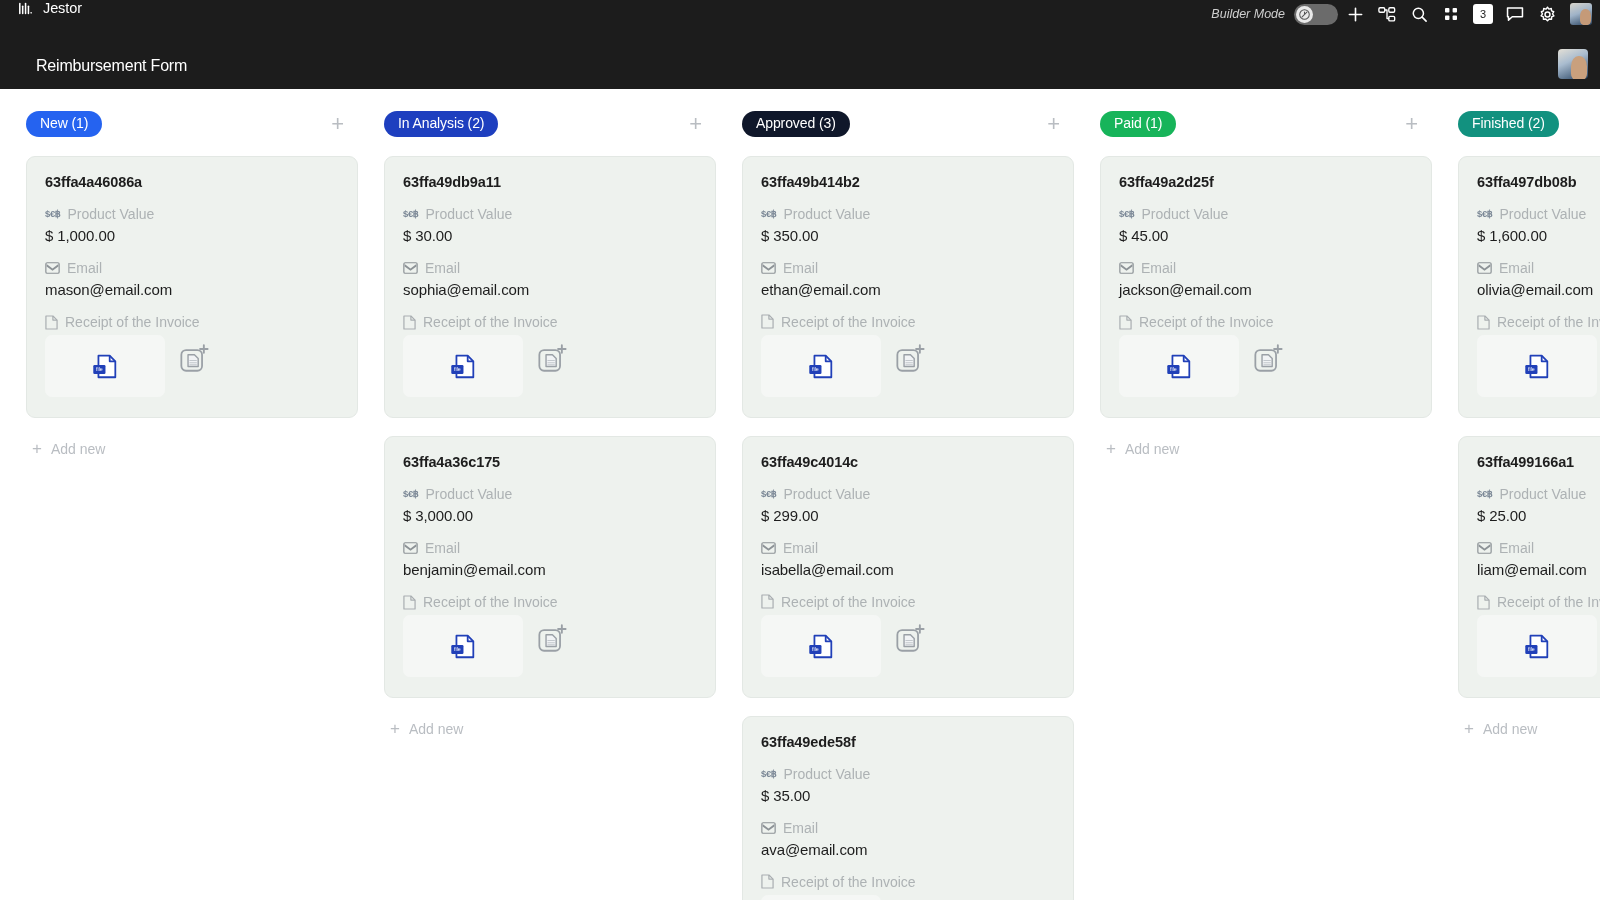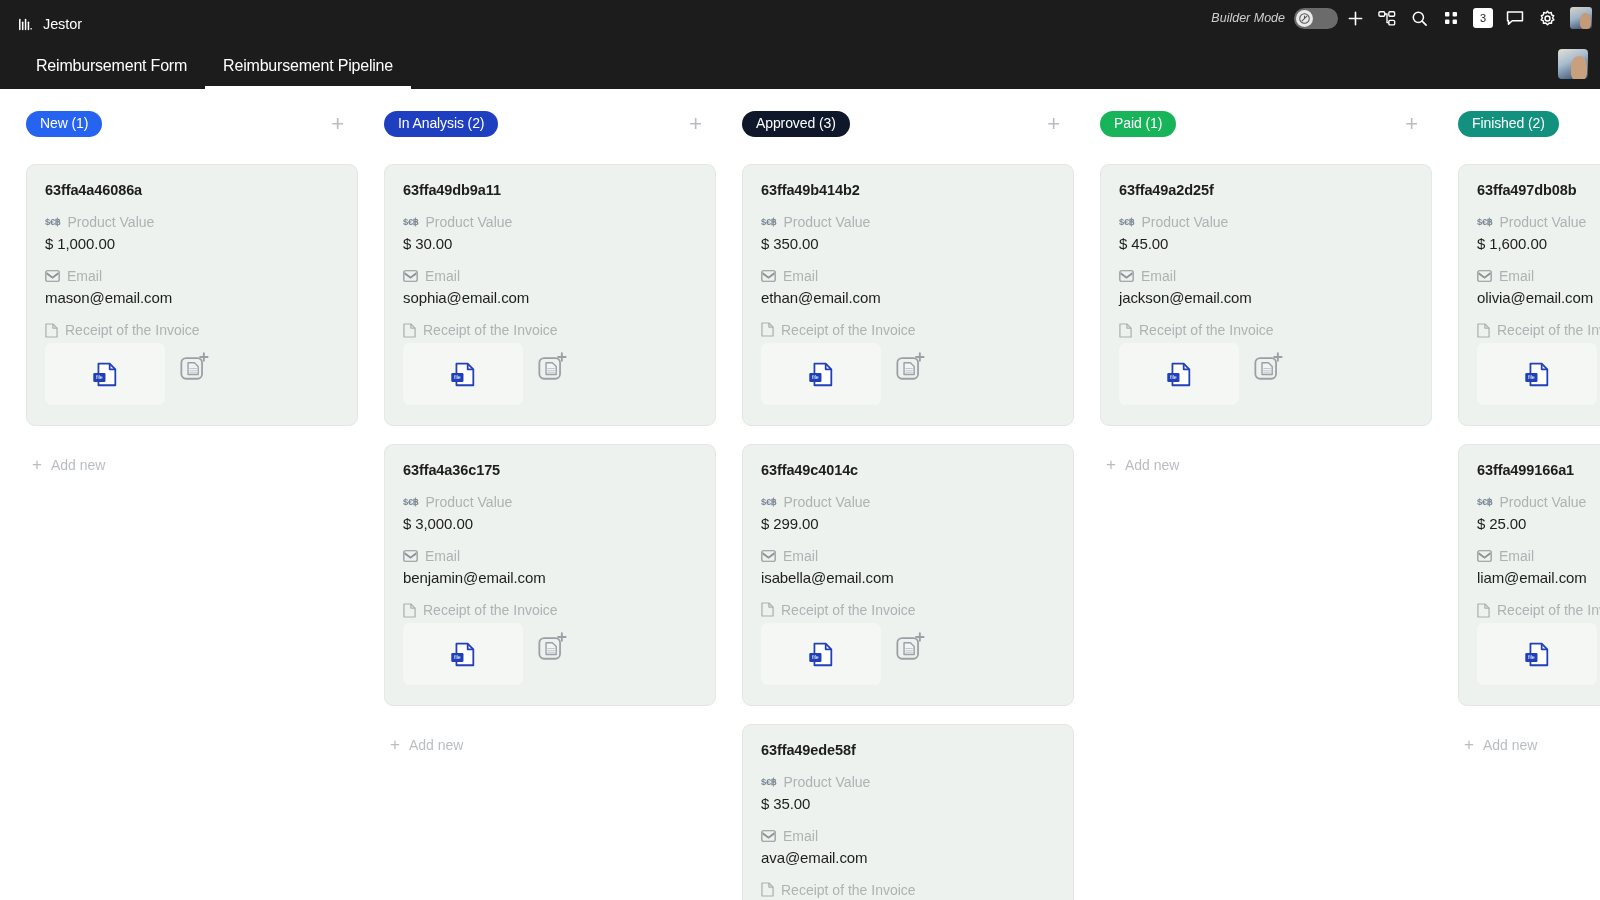--- a/index.html
+++ b/index.html
@@ -8,21 +8,21 @@
     overflow: hidden;
     font-family: "Liberation Sans", sans-serif;
     background: #ffffff;
   }
 
   
   .topbar {
     height: 32px;
     background: #1c1c1c;
     display: flex;
-    align-items: flex-end;
+    align-items: flex-start;
     padding: 0 8px 0 18px;
     position: relative;
   }
   .brand { display: flex; align-items: center; gap: 7px; }
   .brand-logo { width: 18px; height: 15px; display: block; }
   .brand-name {
     color: #ffffff;
     font-size: 14.5px;
     letter-spacing: -0.1px;
   }
@@ -130,21 +130,20 @@
     padding: 0;
     overflow: hidden;
   }
   .column {
     width: 332px;
     flex: 0 0 332px;
     margin-left: 26px;
     padding-top: 22px;
     display: flex;
     flex-direction: column;
-    gap: 8px;
   }
   .col-head {
     display: flex;
     align-items: center;
     height: 26px;
     margin-bottom: 19px;
     padding-right: 10px;
   }
   .pill {
     border-radius: 13px;
@@ -309,21 +308,20 @@
         <path d="M9 1.2 L10.5 3.3 L13 2.6 L13.3 5.2 L15.6 6.1 L14.3 8.3 L15.8 10.4 L13.4 11.5 L13.3 14.1 L10.8 13.7 L9 15.7 L7.2 13.7 L4.7 14.1 L4.6 11.5 L2.2 10.4 L3.7 8.3 L2.4 6.1 L4.7 5.2 L5 2.6 L7.5 3.3 Z" fill="none" stroke="#fff" stroke-width="1.5" stroke-linejoin="round"></path>
       </svg>
     </div>
 
     <div class="avatar-sm"></div>
   </div>
 </div>
 
 <div class="tabbar">
   <div class="tab">Reimbursement Form</div>
-  <div class="tab active">Reimbursement Pipeline</div>
   <div class="avatar-lg"></div>
 </div>
 
 <div class="board" id="board">
   <div class="column">
     <div class="col-head">
       <span class="pill" style="background: rgb(37, 99, 240);">New  (1)</span>
       <span class="col-add">+</span>
     </div>
     <div class="cards">

